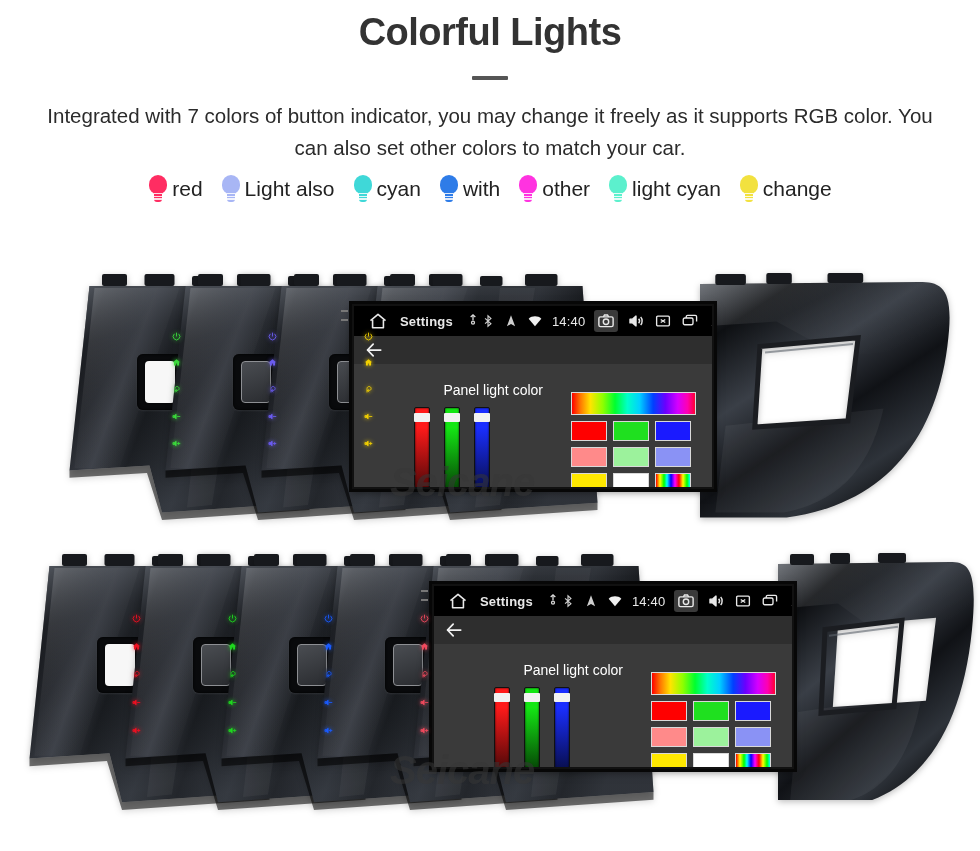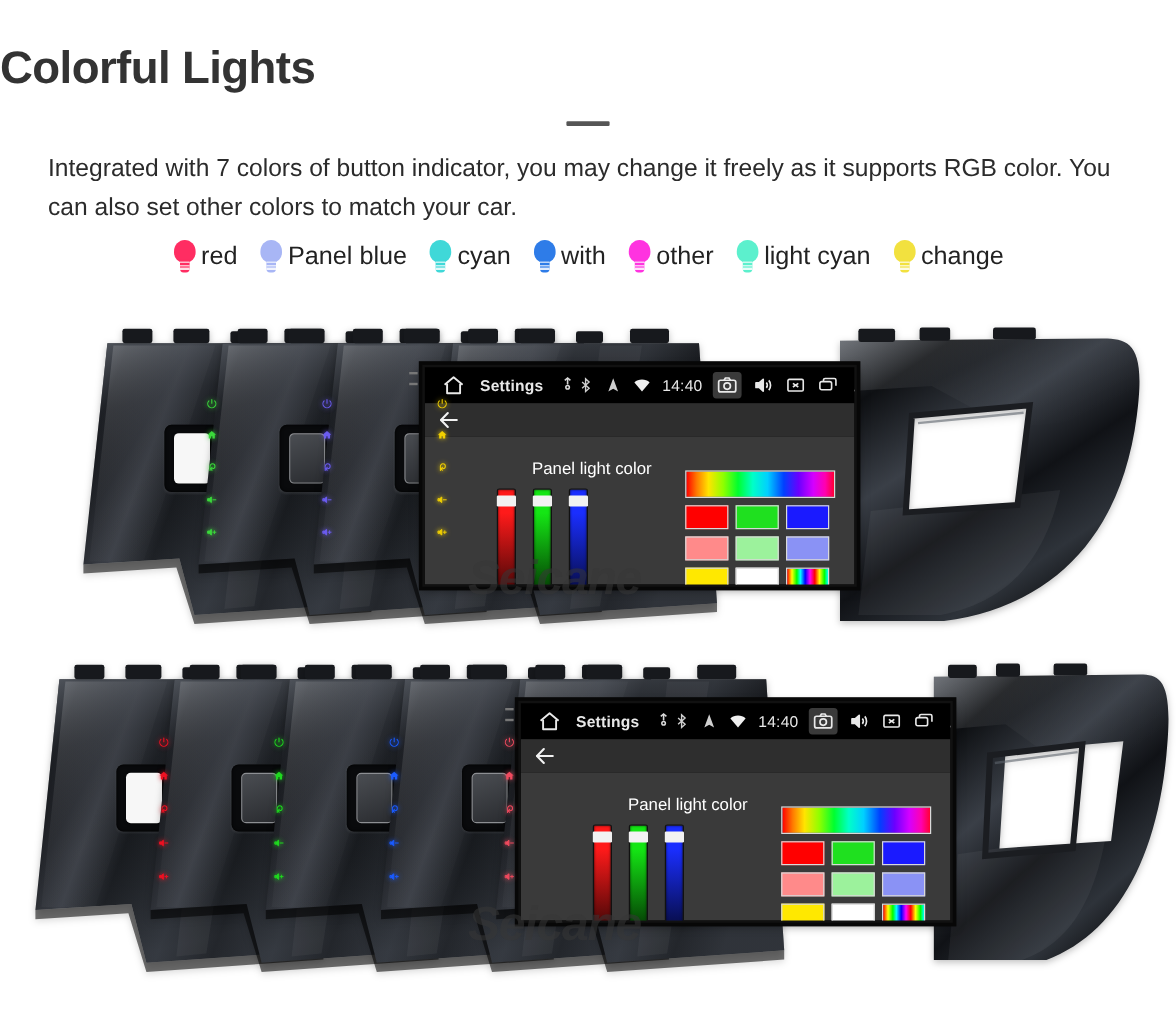--- a/index.html
+++ b/index.html
@@ -6,21 +6,21 @@
   * { box-sizing: border-box; margin: 0; padding: 0; }
   html, body {
     width: 980px; height: 851px;
     background: #ffffff;
     font-family: "Liberation Sans", sans-serif;
     overflow: hidden;
   }
   .page { position: relative; width: 980px; height: 851px; background:#fff; }
 
   
-  .header { width: 100%; padding-top: 37px; }
+  .header { width: 100%; text-align: center; padding-top: 12px; }
   .page-title {
     font-size: 38px; font-weight: bold; color: #333333;
     letter-spacing: -0.5px; line-height: 1.1;
   }
   .title-rule {
     width: 36px; height: 4px; background: #555; margin: 22px auto 0;
     border-radius: 1px;
   }
   .subtitle {
     margin: 20px auto 0; width: 900px;
@@ -161,21 +161,21 @@
       </div>
       <div class="legend-item">
         <span class="bulb">
           <span class="glass" style="background:#a8b6f5"></span>
           <span class="neck" style="background:#a8b6f5">
             <i></i>
             <i></i>
             <i></i>
           </span>
         </span>
-        <span class="legend-label">Panel blue</span>
+        <span class="legend-label">Light also</span>
       </div>
       <div class="legend-item">
         <span class="bulb">
           <span class="glass" style="background:#3fd8d8"></span>
           <span class="neck" style="background:#3fd8d8">
             <i></i>
             <i></i>
             <i></i>
           </span>
         </span>

